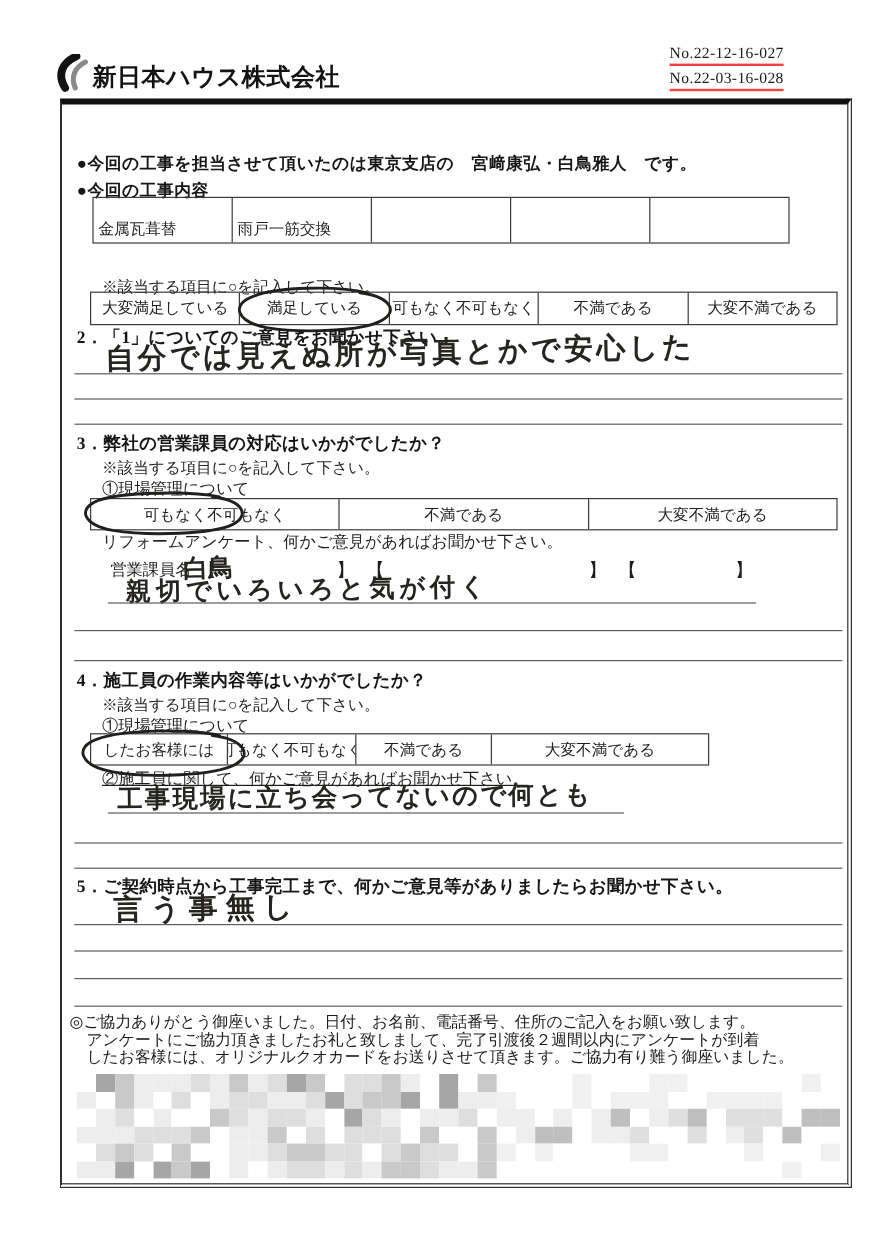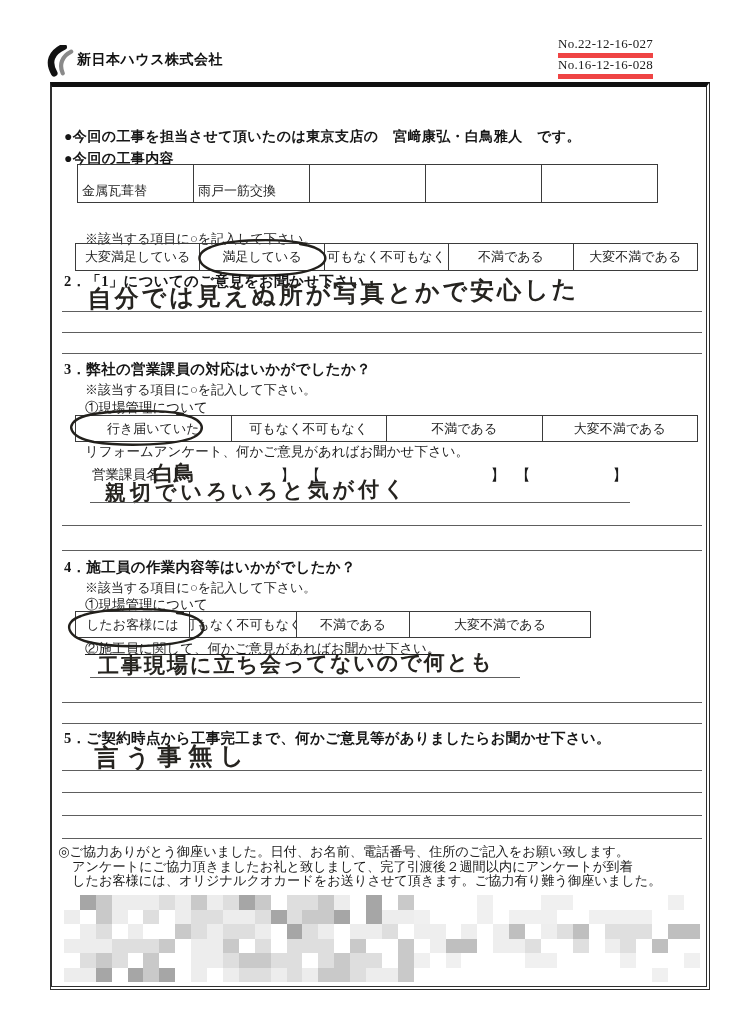--- a/index.html
+++ b/index.html
@@ -1,20 +1,20 @@
 <!DOCTYPE html>
 <html><head>
 <meta charset="utf-8">
 <style>
   html,body{margin:0;padding:0;background:#ffffff;}
   .page{position:relative;width:730px;height:1031px;background:#ffffff;overflow:hidden;
         font-family:"Liberation Serif","DejaVu Serif",serif;color:#1c1c1c;}
   .abs{position:absolute;}
   .sans{font-family:"Liberation Sans","DejaVu Sans",sans-serif;}
-  .docnum{font-size:13px;color:#1a1a1a;border-bottom:5px solid #ef4444;padding-bottom:1px;
+  .docnum{font-size:13px;color:#1a1a1a;border-bottom:2px solid #ef4444;padding-bottom:1px;
           letter-spacing:0.3px;white-space:nowrap;}
   .form-border{border-top:5px solid #101010;border-left:2px solid #2e2e2e;
                border-right:4px double #2e2e2e;border-bottom:4px double #2e2e2e;}
   .title-wrap{text-align:center;}
   .title-text{display:inline-block;font-size:22px;letter-spacing:2px;color:#181818;
               border-bottom:1.5px solid #2a2a2a;padding:0 6px 2px 6px;white-space:nowrap;}
   .bullet-line{font-size:14px;font-weight:600;letter-spacing:0.4px;white-space:nowrap;color:#161616;}
   .head{font-size:14.5px;font-weight:600;letter-spacing:0.3px;white-space:nowrap;color:#161616;}
   .note{font-size:13px;white-space:nowrap;color:#222;}
   .sub{font-size:13.5px;white-space:nowrap;color:#1d1d1d;}
@@ -39,23 +39,23 @@
 <body>
 
 <div class="page">
 
   <span class="abs" style="left:42px;top:45px;width:32px;height:32px;">
     <svg width="32" height="32" viewBox="0 0 32 34">
       <path d="M22 2 C9 8 5 18 12 30" fill="none" stroke="#121212" stroke-width="7" stroke-linecap="round"></path>
       <path d="M30 7 C20 12 17 21 21 30" fill="none" stroke="#8a8a8a" stroke-width="4.5" stroke-linecap="round"></path>
     </svg>
   </span>
-  <div class="abs sans" style="left:77px;top:51px;font-size:14px;font-weight:700;letter-spacing:0.5px;color:#121212;">新日本ハウス株式会社</div>
+  <div class="abs sans" style="left:77px;top:51px;font-size:20px;font-weight:700;letter-spacing:0.5px;color:#121212;">新日本ハウス株式会社</div>
   <div class="abs docnum" style="left:558px;top:36px;">No.22-12-16-027</div>
-  <div class="abs docnum" style="left:558px;top:57px;">No.16-12-16-028</div>
+  <div class="abs docnum" style="left:558px;top:57px;">No.22-03-16-028</div>
 
   <div class="abs form-border" style="left:50px;top:82px;width:654px;height:899px;"></div>
 
 
   <div class="abs bullet-line" style="left:64px;top:128px;">●今回の工事を担当させて頂いたのは東京支店の　宮﨑康弘・白鳥雅人　です。</div>
   <div class="abs bullet-line" style="left:64px;top:150px;">●今回の工事内容</div>
 
   <div class="abs work-table" style="left:77px;top:164px;width:581px;height:39px;">
     <div class="work-cell">金属瓦葺替</div>
     <div class="work-cell">雨戸一筋交換</div>
@@ -81,21 +81,20 @@
   <div class="abs head" style="left:64px;top:272px;">2．「1」についてのご意見をお聞かせ下さい。</div>
   <div class="abs hand" style="left:88px;top:283px;font-size:24px;letter-spacing:3px;transform:rotate(-1.2deg);">自分では見えぬ所が写真とかで安心した</div>
   <div class="rule" style="left:62px;top:311px;width:640px;"></div>
   <div class="rule" style="left:62px;top:332px;width:640px;"></div>
   <div class="rule" style="left:62px;top:353px;width:640px;"></div>
 
   <div class="abs head" style="left:64px;top:360px;">3．弊社の営業課員の対応はいかがでしたか？</div>
   <div class="abs note" style="left:85px;top:381px;">※該当する項目に○を記入して下さい。</div>
   <div class="abs sub" style="left:85px;top:399px;">①現場管理について</div>
   <div class="abs opt-table" style="left:75px;top:415px;width:623px;height:27px;">
-    <div class="opt-cell">行き届いていた</div>
     <div class="opt-cell">可もなく不可もなく</div>
     <div class="opt-cell">不満である</div>
     <div class="opt-cell">大変不満である</div>
   </div>
   <span class="abs circle-svg" style="left:63px;top:407px;">
     <svg width="148" height="42" viewBox="0 0 148 42">
       <path d="M120 7 C95 2 38 3 19 10 C1 17 6 30 31 35 C62 40 115 38 131 30 C146 22 139 10 114 7" fill="none" stroke-width="2.4" stroke-linecap="round" stroke="#22201c"></path>
     </svg>
   </span>
   <div class="abs sub" style="left:85px;top:443px;">リフォームアンケート、何かご意見があればお聞かせ下さい。</div>

